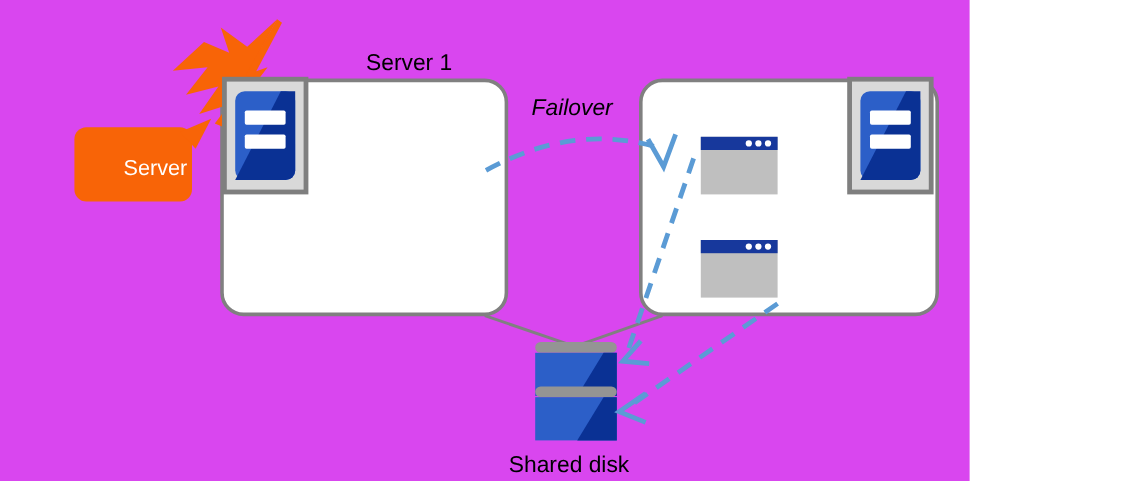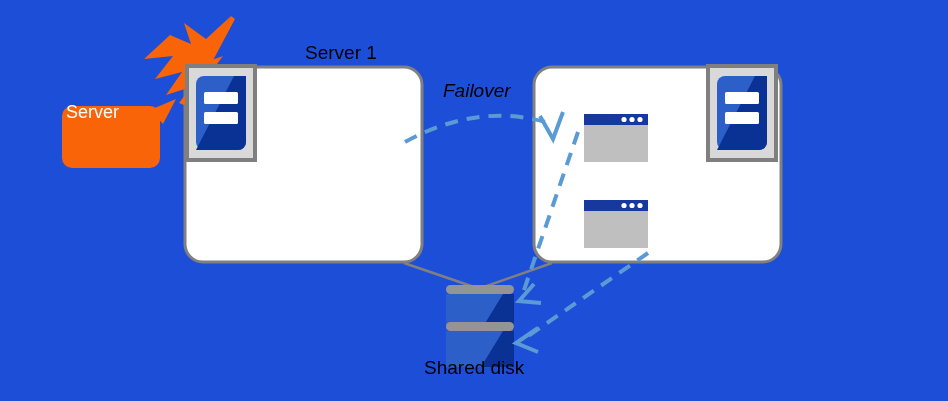--- a/index.html
+++ b/index.html
@@ -5,23 +5,23 @@
   html, body {
     margin: 0;
     padding: 0;
     background: #ffffff;
   }
   body {
     font-family: "Liberation Sans", sans-serif;
   }
   #canvas {
     position: relative;
-    width: 948px;
+    width: 808px;
     height: 401px;
-    background: #1d4ed8;
+    background: #d946ef;
     overflow: hidden;
   }
   .svg-layer {
     position: absolute;
     left: 0;
     top: 0;
     width: 948px;
     height: 401px;
   }
   .label {
@@ -30,27 +30,27 @@
     font-size: 19px;
     line-height: 22px;
     white-space: nowrap;
     font-family: "Liberation Sans", sans-serif;
   }
   #server1-title { left: 305px; top: 42px; }
   #server2-title { left: 575px; top: 42px; }
   #failover-label { left: 443px; top: 80px; font-style: italic; }
   #appA-label  { left: 570px; top: 88px; letter-spacing: 0.5px; }
   #appB-label  { left: 570px; top: 174px; letter-spacing: 0.5px; }
-  #disk-label  { left: 424px; top: 357px; }
+  #disk-label  { left: 424px; top: 377px; }
   #downbadge-text {
     position: absolute;
     left: 66px;
-    top: 100px;
+    top: 128px;
     width: 90px;
-    text-align: left;
+    text-align: right;
     color: #ffffff;
     font-size: 18px;
     line-height: 25px;
     font-family: "Liberation Sans", sans-serif;
   }
 </style>
 </head>
 <body>
 
 <div id="canvas">

